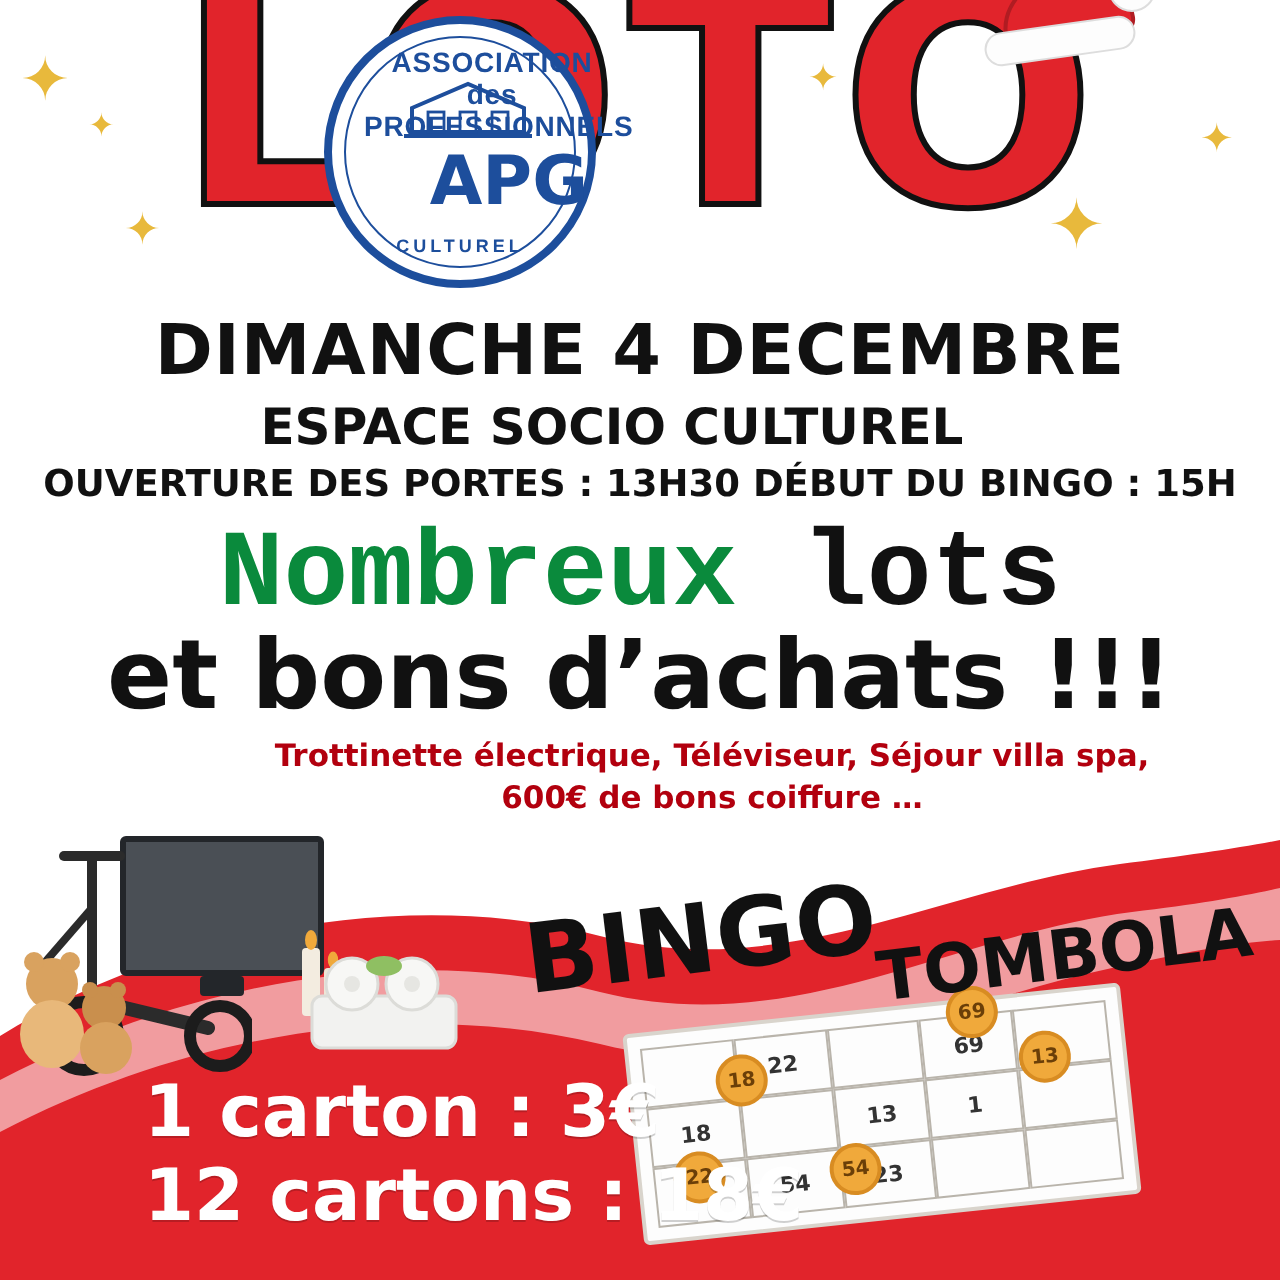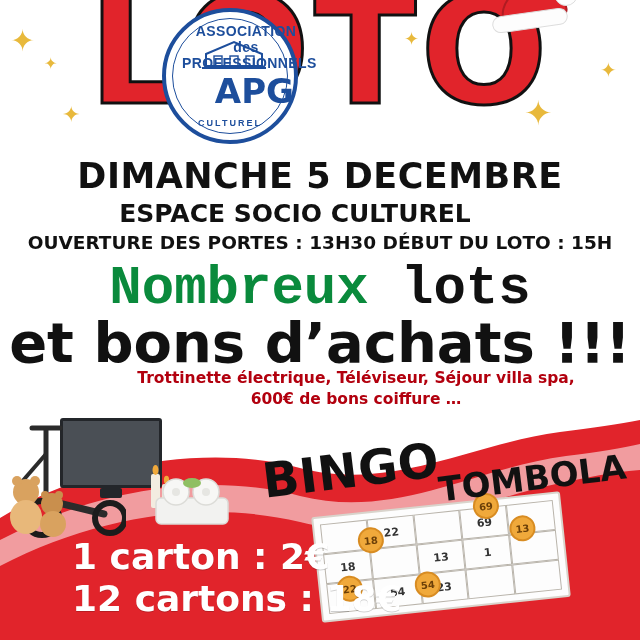--- a/index.html
+++ b/index.html
@@ -159,21 +159,21 @@
     text-align: center;
     font-family: "DejaVu Sans", sans-serif;
     font-weight: bold;
     font-size: 35px;
     color: #111;
     letter-spacing: 0.5px;
   }
   .place-line {
     position: absolute;
     top: 199px;
-    left: 5px;
+    left: 16px;
     width: 580px;
     text-align: center;
     font-family: "DejaVu Sans", sans-serif;
     font-weight: bold;
     font-size: 25px;
     color: #111;
   }
   .hours-line {
     position: absolute;
     top: 232px;
@@ -201,21 +201,21 @@
     color: #0a8a3c;
   }
   .lots-line2 {
     position: absolute;
     top: 310px;
     left: 0;
     width: 640px;
     text-align: center;
     font-family: "DejaVu Sans", sans-serif;
     font-weight: bold;
-    font-size: 56px;
+    font-size: 48px;
     color: #111;
     white-space: nowrap;
   }
   .prizes {
     position: absolute;
     top: 368px;
     left: 0;
     width: 640px;
     text-align: center;
     font-family: "DejaVu Sans", sans-serif;
@@ -405,23 +405,23 @@
       <polygon points="6,26 6,14 34,2 62,14 62,26" fill="none" stroke="#1d4e9c" stroke-width="2"></polygon>
       <rect x="14" y="16" width="8" height="10" fill="none" stroke="#1d4e9c" stroke-width="1.4"></rect>
       <rect x="30" y="16" width="8" height="10" fill="none" stroke="#1d4e9c" stroke-width="1.4"></rect>
       <rect x="46" y="16" width="8" height="10" fill="none" stroke="#1d4e9c" stroke-width="1.4"></rect>
       <line x1="2" y1="28" x2="66" y2="28" stroke="#1d4e9c" stroke-width="2"></line>
     </svg>
     <div class="logo-letters">APG</div>
     <div class="logo-arc-bottom">CULTUREL</div>
   </div>
 
-  <div class="date-line">DIMANCHE 5 DECEMBRE</div>
+  <div class="date-line">DIMANCHE 4 DECEMBRE</div>
   <div class="place-line">ESPACE SOCIO CULTUREL</div>
-  <div class="hours-line">OUVERTURE DES PORTES : 13H30 DÉBUT DU LOTO : 15H</div>
+  <div class="hours-line">OUVERTURE DES PORTES : 13H30 DÉBUT DU BINGO : 15H</div>
 
   <div class="lots-line1">
     <span class="green">Nombreux</span><span> lots</span>
   </div>
   <div class="lots-line2">et bons d’achats !!!</div>
 
   <div class="prizes">
     <div>Trottinette électrique, Téléviseur, Séjour villa spa,</div>
     <div>600€ de bons coiffure …</div>
   </div>
@@ -493,17 +493,17 @@
     <div class="token" style="left:196px;top:20px;">13</div>
     <div class="token" style="left:44px;top:16px;">18</div>
     <div class="token" style="left:18px;top:62px;">22</div>
     <div class="token" style="left:96px;top:66px;">54</div>
   </div>
 
   <div class="bingo">BINGO</div>
   <div class="tombola">TOMBOLA</div>
 
   <div class="prices">
-    <div>1 carton : 2€</div>
+    <div>1 carton : 3€</div>
     <div>12 cartons : 18€</div>
   </div>
 
 </div>
 
 </body></html>

